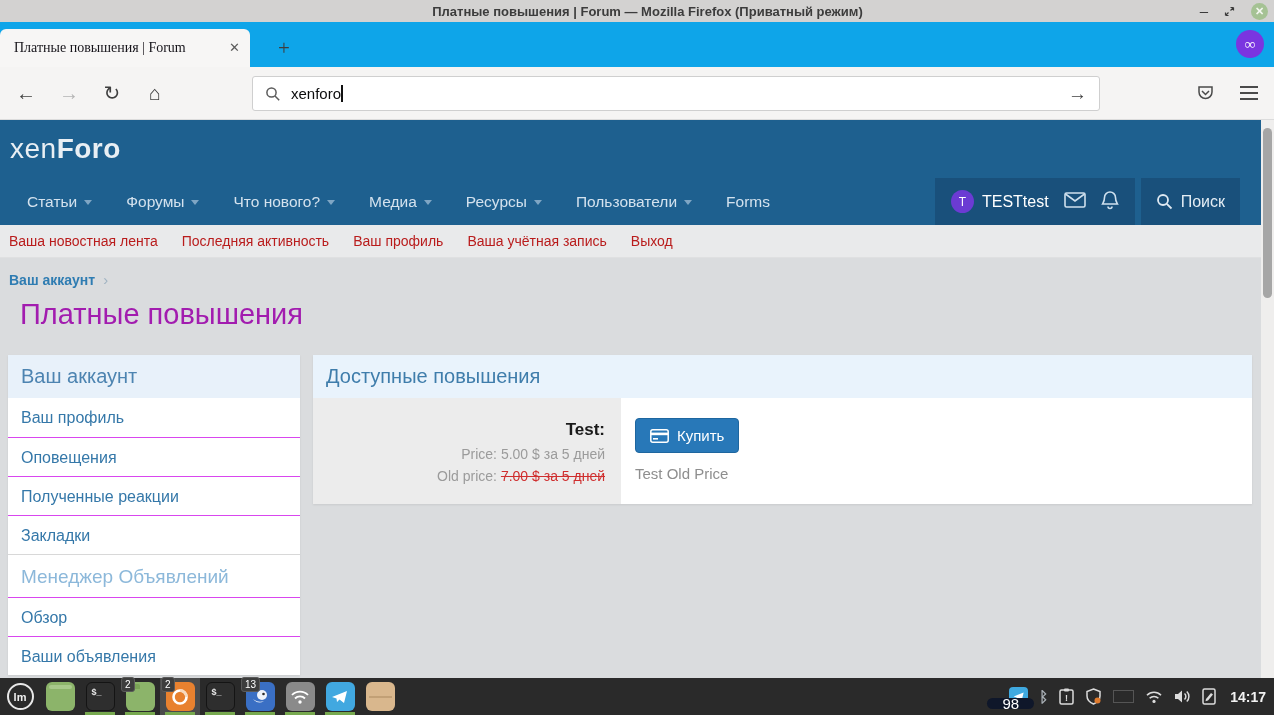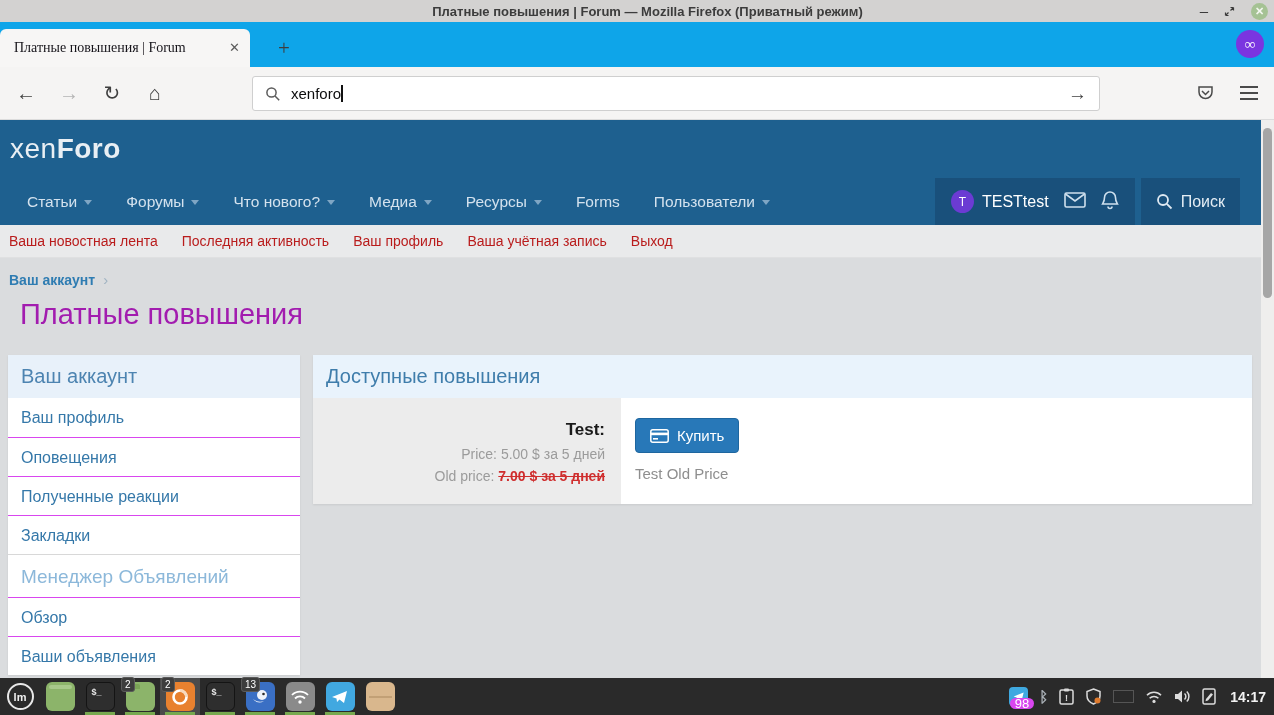--- a/index.html
+++ b/index.html
@@ -78,21 +78,21 @@
   .side-item.first { border-top:none; }
   .side-item.divider { border-top:1px solid #d8d8d8; }
   .side-item.muted { color:#8cb8da; font-size:19px; height:43px; line-height:43px; }
 
   .main-box { position:absolute; left:313px; top:235px; right:9px; background:#fff; box-shadow:0 1px 2px rgba(0,0,0,.08); }
   .main-header { height:43px; line-height:43px; background:#e9f3fc; color:#3f7dab; font-size:20px; padding-left:13px; }
   .upgrade-row { display:flex; height:106px; }
   .upgrade-info { width:308px; background:#ececec; text-align:right; padding:22px 16px 0 0; }
   .upgrade-name { font-size:17px; font-weight:700; color:#1a1a1a; }
   .price-line { font-size:14px; color:#9b9b9b; margin-top:6px; }
-  .old-price-val { color:#cf2e2e; text-decoration:line-through; font-weight:700; }
+  .old-price-val { color:#cf2e2e; text-decoration:line-through; font-weight:400; }
   .upgrade-action { padding:20px 0 0 14px; }
   .buy-btn { display:inline-flex; align-items:center; gap:8px; background:#2878b8; color:#fff;
     font-size:15px; padding:8px 14px; border-radius:4px; border:1px solid #1e669f; }
   .upgrade-note { margin-top:12px; font-size:15px; color:#8e8e8e; }
 
   
   .taskbar { position:absolute; left:0; right:0; bottom:0; height:37px; background:#2a2a2a;
     display:flex; align-items:center; z-index:50; }
   .apps { display:flex; align-items:center; height:37px; }
   .app { position:relative; width:40px; height:37px; display:flex; align-items:center; justify-content:center; }
@@ -100,22 +100,22 @@
   .app .run { position:absolute; bottom:0; left:5px; right:5px; height:3px; background:#77a94f; }
   .appicon { width:29px; height:29px; border-radius:6px; display:flex; align-items:center; justify-content:center; position:relative; }
   .badge { position:absolute; top:-1px; left:1px; background:#3d3d3d; color:#fff; font-size:10px;
     line-height:13px; padding:0 3px; border-radius:3px; border:1px solid #5a5a5a; z-index:2; }
   .mint-circle { width:27px; height:27px; border:2px solid #e8e8e8; border-radius:50%; color:#f0f0f0;
     font-size:11px; font-weight:700; display:flex; align-items:center; justify-content:center; }
   .term { background:#2e2e2e; border:1px solid #141414; color:#e6e6e6; font-size:9px; font-weight:700;
     align-items:flex-start; justify-content:flex-start; padding:4px 0 0 5px; }
   .tray { margin-left:auto; display:flex; align-items:center; gap:11px; padding-right:8px; height:37px; }
   .tray-icon { position:relative; display:flex; align-items:center; justify-content:center; }
-  .tray-badge { position:absolute; right:-6px; bottom:-3px; background:#d946ef; color:#fff; font-size:13px;
-    line-height:11px; padding:0 5px; border-radius:6px; }
+  .tray-badge { position:absolute; right:-6px; bottom:-3px; background:#0f172a; color:#fff; font-size:15px;
+    line-height:11px; padding:0 15px; border-radius:6px; }
   .flag { width:21px; height:13px; border:1px solid #555; display:flex; flex-direction:column; }
   .flag div { flex:1; }
   .clock { color:#f2f2f2; font-size:14px; font-weight:700; margin-left:3px; }
   .blue-rune { color:#a9b0b6; font-size:15px; font-weight:700; }
 </style>
 </head>
 <body>
 
 <div class="titlebar">
   <span class="titlebar-text">Платные повышения | Forum — Mozilla Firefox (Приватный режим)</span>
@@ -189,25 +189,25 @@
         </span>
       <span class="nav-item">
           <span>Медиа</span>
           <span class="chev"></span>
         </span>
       <span class="nav-item">
           <span>Ресурсы</span>
           <span class="chev"></span>
         </span>
       <span class="nav-item">
+          <span>Пользователи</span>
+          <span class="chev"></span>
+        </span>
+      <span class="nav-item">
           <span>Forms</span>
-        </span>
-      <span class="nav-item">
-          <span>Пользователи</span>
-          <span class="chev"></span>
         </span>
     </div>
     <div class="hdr-right">
       <div class="user-block">
         <span style="display:flex;align-items:center;gap:8px">
           <span class="avatar">T</span>
           <span class="user-name">TESTtest</span>
         </span>
         <span>
           <svg width="22" height="16" viewBox="0 0 22 16">

